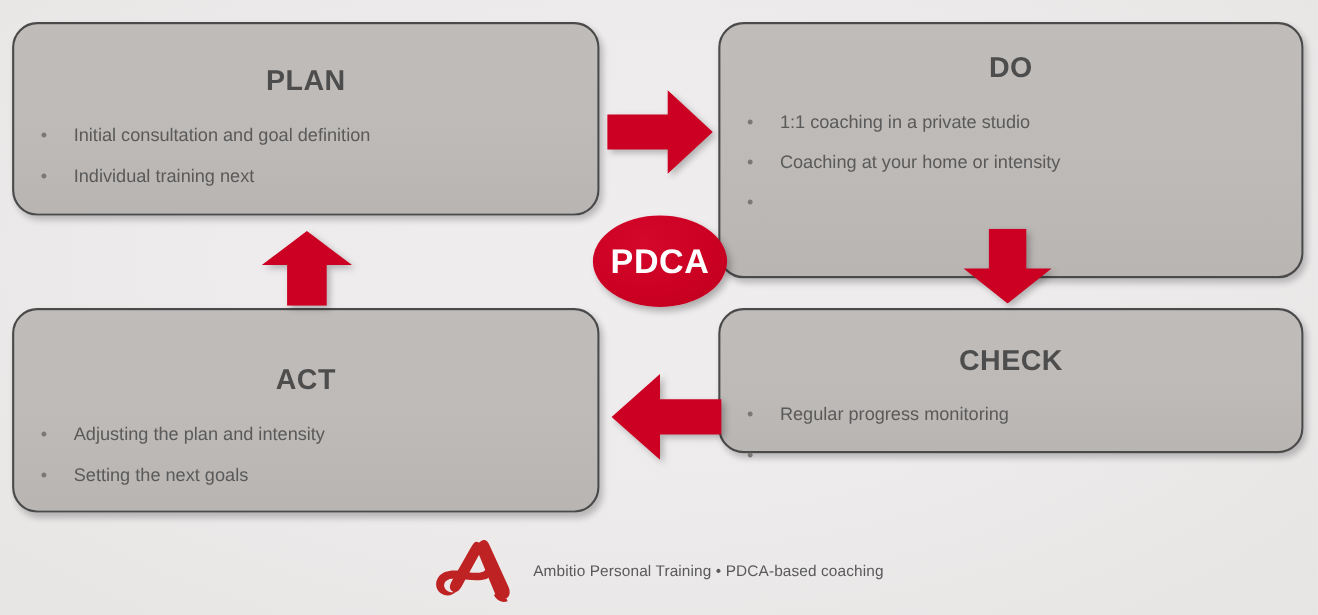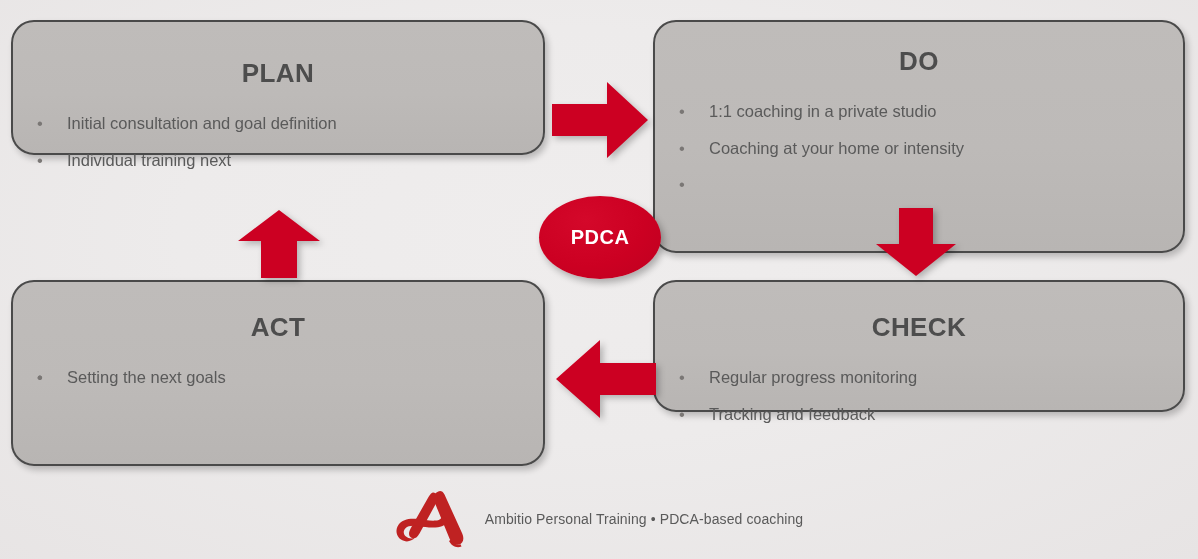--- a/index.html
+++ b/index.html
@@ -55,28 +55,28 @@
   .bullet-item:last-child { margin-bottom: 0; }
   .bullet-dot {
     position: absolute;
     left: 24px;
     top: 0;
     color: #7A7775;
     font-size: 16.5px;
   }
 
   
-  #box-plan  { left: 11px;  top: 20px;  width: 534px; height: 135px; }
+  #box-plan  { left: 11px;  top: 20px;  width: 534px; height: 176px; }
   #box-do    { left: 653px; top: 20px;  width: 532px; height: 233px; }
   #box-act   { left: 11px;  top: 280px; width: 534px; height: 186px; }
   #box-check { left: 653px; top: 280px; width: 532px; height: 132px; }
 
   #box-plan  .phase-title { margin-top: 38px; }
   #box-do    .phase-title { margin-top: 26px; }
-  #box-act   .phase-title { margin-top: 32px; }
+  #box-act   .phase-title { margin-top: 50px; }
   #box-check .phase-title { margin-top: 32px; }
 
   #box-plan  .bullet-list { margin-top: 27px; }
   #box-do    .bullet-list { margin-top: 27px; }
   #box-act   .bullet-list { margin-top: 27px; }
   #box-check .bullet-list { margin-top: 27px; }
 
   
   .arrow {
     position: absolute;
@@ -97,21 +97,21 @@
     border-radius: 50%;
     background: radial-gradient(ellipse at 38% 30%, #D4082A 0%, #CC0022 55%, #BE0020 100%);
     box-shadow: 3px 4px 7px rgba(0,0,0,0.28);
     display: flex;
     align-items: center;
     justify-content: center;
   }
   #pdca-hub-label {
     color: #FFFFFF;
     font-weight: bold;
-    font-size: 20px;
+    font-size: 31px;
     letter-spacing: 0.5px;
   }
 
   
   #footer {
     position: absolute;
     left: 0;
     top: 484px;
     width: 1198px;
     height: 70px;
@@ -166,38 +166,38 @@
         <span class="bullet-dot">•</span>
       </li>
     </ul>
   </div>
 
   <div class="phase-box" id="box-act">
     <div class="phase-title">ACT</div>
     <ul class="bullet-list">
       <li class="bullet-item">
         <span class="bullet-dot">•</span>
+        <span>Adjusting the plan and intensity</span>
       </li>
       <li class="bullet-item">
         <span class="bullet-dot">•</span>
         <span>Setting the next goals</span>
       </li>
     </ul>
   </div>
 
   <div class="phase-box" id="box-check">
     <div class="phase-title">CHECK</div>
     <ul class="bullet-list">
       <li class="bullet-item">
         <span class="bullet-dot">•</span>
         <span>Regular progress monitoring</span>
       </li>
       <li class="bullet-item">
         <span class="bullet-dot">•</span>
-        <span>Tracking and feedback</span>
       </li>
     </ul>
   </div>
 
   <svg class="arrow" id="arrow-right" viewBox="0 0 96 76">
     <polygon points="0,22 55,22 55,0 96,38 55,76 55,54 0,54" fill="#CC0022"></polygon>
   </svg>
 
   <svg class="arrow" id="arrow-down" viewBox="0 0 80 68">
     <polygon points="23,0 57,0 57,36 80,36 40,68 0,36 23,36" fill="#CC0022"></polygon>

